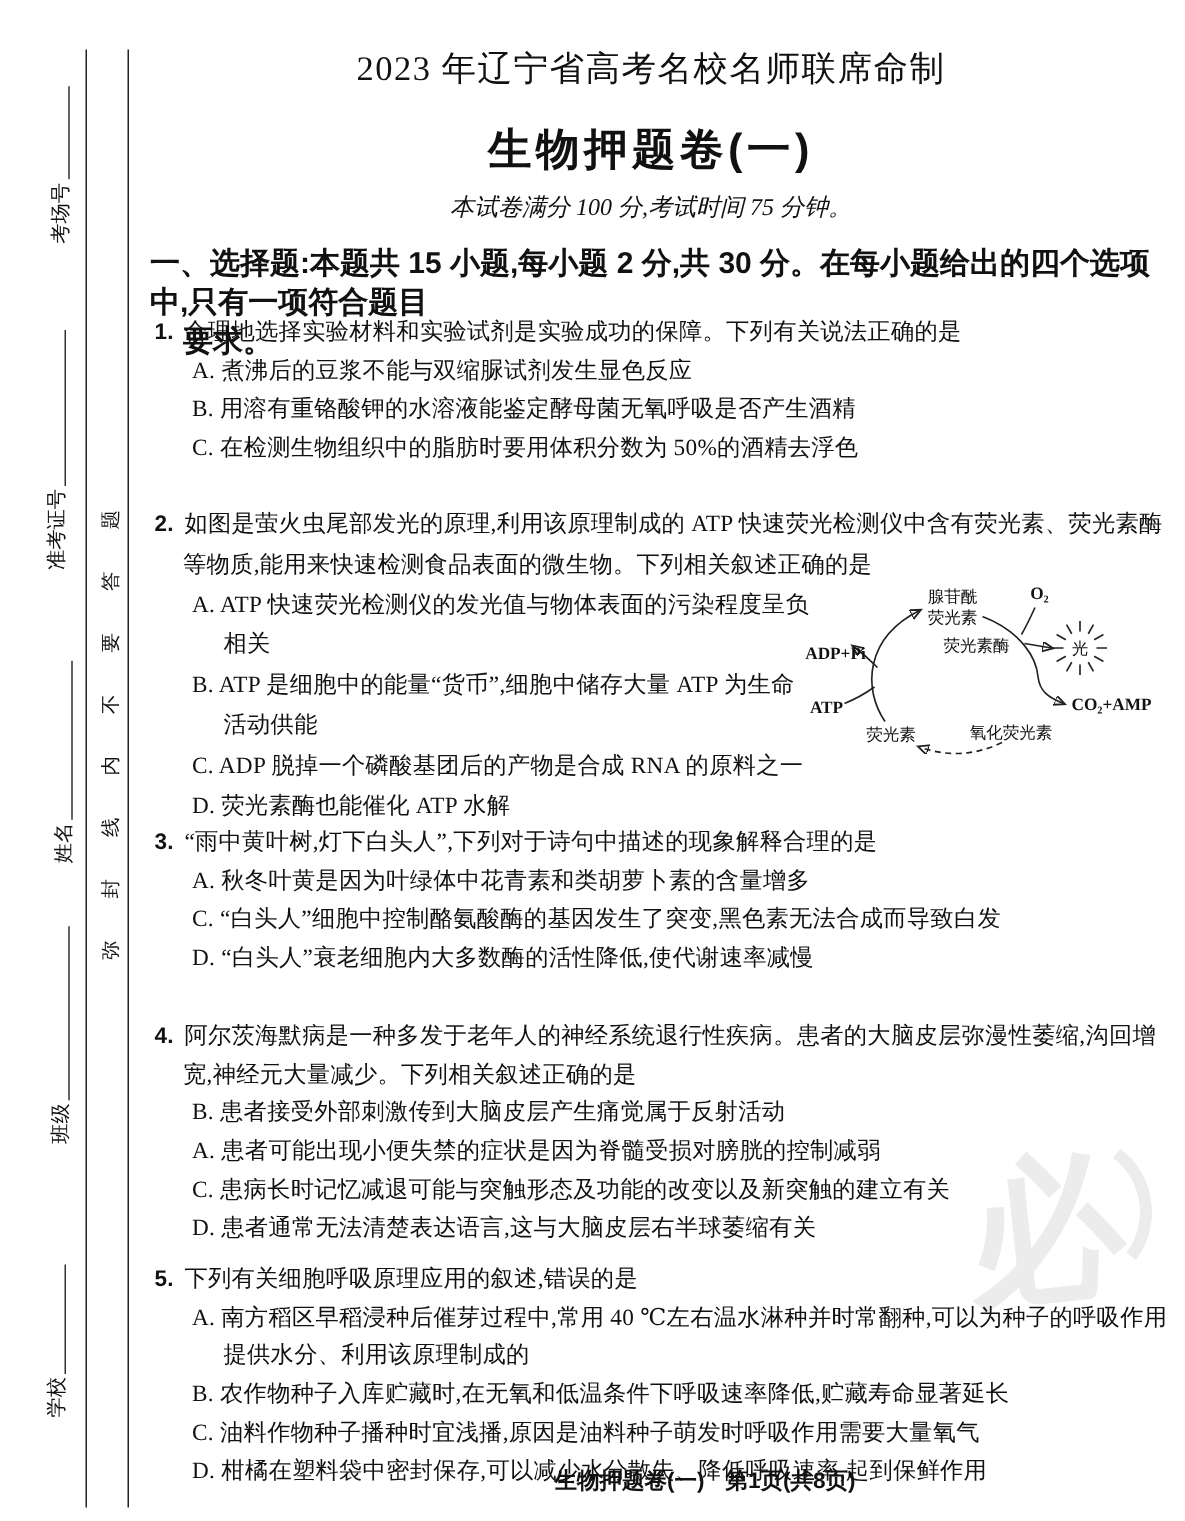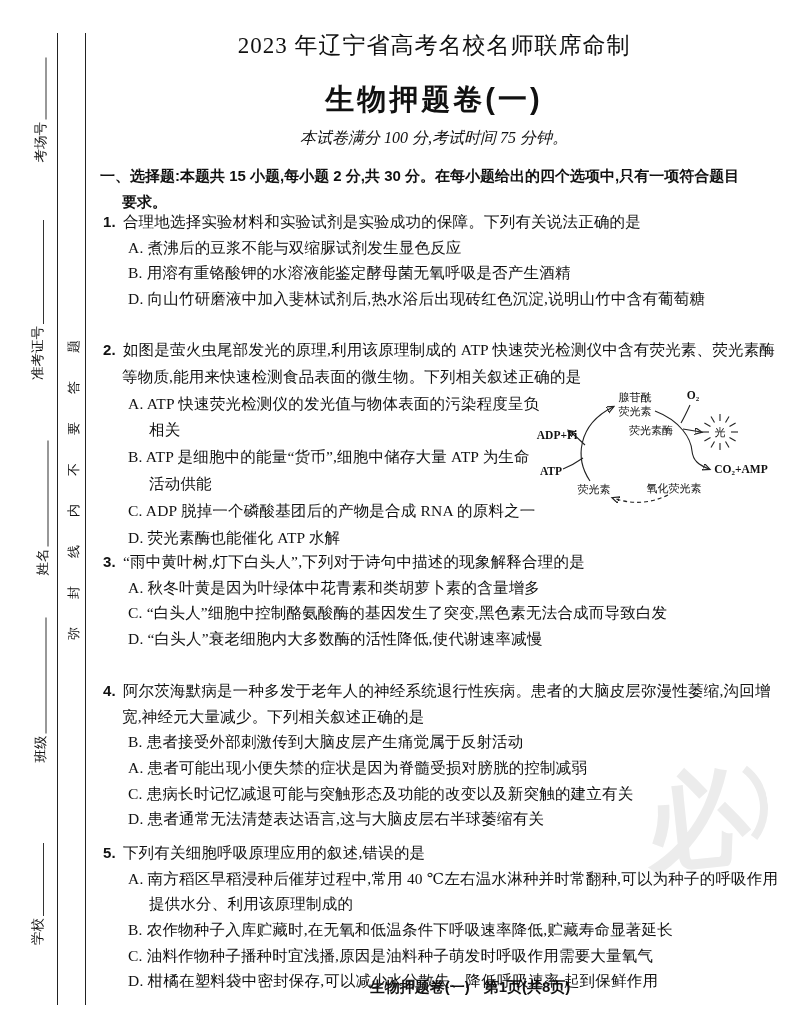--- a/index.html
+++ b/index.html
@@ -30,21 +30,21 @@
            font-size:23px;letter-spacing:1px;}
   .h-sub{position:absolute;left:0;top:80px;width:100%;text-align:center;
          font-family:"Liberation Sans","DejaVu Sans",sans-serif;font-weight:700;
          font-size:29px;letter-spacing:3px;}
   .h-note{position:absolute;left:0;top:128px;width:100%;text-align:center;
           font-style:italic;font-size:16px;}
 
   
   .section{position:absolute;left:0;top:163px;width:100%;
            font-family:"Liberation Sans","DejaVu Sans",sans-serif;font-weight:700;
-           font-size:15px;line-height:26px;}
+           font-size:20px;line-height:26px;}
   .section .l2{padding-left:22px;}
 
   
   .question{position:absolute;left:0;width:100%;}
   .q1{top:209px;} .q2{top:337px;} .q3{top:549px;} .q4{top:678px;} .q5{top:840px;}
   .line{height:25.7px;line-height:25.7px;font-size:15.5px;letter-spacing:0.2px;white-space:nowrap;}
   .q2 .line{height:26.8px;line-height:26.8px;}
   .line.q{padding-left:3px;}
   .line.s{padding-left:22px;}
   .line.o{padding-left:28px;}
@@ -123,21 +123,21 @@
     <div class="section">
       <div>一、选择题:本题共 15 小题,每小题 2 分,共 30 分。在每小题给出的四个选项中,只有一项符合题目</div>
       <div class="l2">要求。</div>
     </div>
 
     <div>
         <div class="question q1">
           <div class="line q"><b class="qnum">1.</b><span>合理地选择实验材料和实验试剂是实验成功的保障。下列有关说法正确的是</span></div>
           <div class="line o">A. 煮沸后的豆浆不能与双缩脲试剂发生显色反应</div>
           <div class="line o">B. 用溶有重铬酸钾的水溶液能鉴定酵母菌无氧呼吸是否产生酒精</div>
-          <div class="line o">D. 向山竹研磨液中加入斐林试剂后,热水浴后出现砖红色沉淀,说明山竹中含有葡萄糖</div>
+          <div class="line o">C. 在检测生物组织中的脂肪时要用体积分数为 50%的酒精去浮色</div>
         </div>
         <div class="question q2">
           <div class="line q"><b class="qnum">2.</b><span>如图是萤火虫尾部发光的原理,利用该原理制成的 ATP 快速荧光检测仪中含有荧光素、荧光素酶</span></div>
           <div class="line s">等物质,能用来快速检测食品表面的微生物。下列相关叙述正确的是</div>
           <div class="line o">A. ATP 快速荧光检测仪的发光值与物体表面的污染程度呈负</div>
           <div class="line c">相关</div>
           <div class="line o">B. ATP 是细胞中的能量“货币”,细胞中储存大量 ATP 为生命</div>
           <div class="line c">活动供能</div>
           <div class="line o">C. ADP 脱掉一个磷酸基团后的产物是合成 RNA 的原料之一</div>
           <div class="line o">D. 荧光素酶也能催化 ATP 水解</div>

